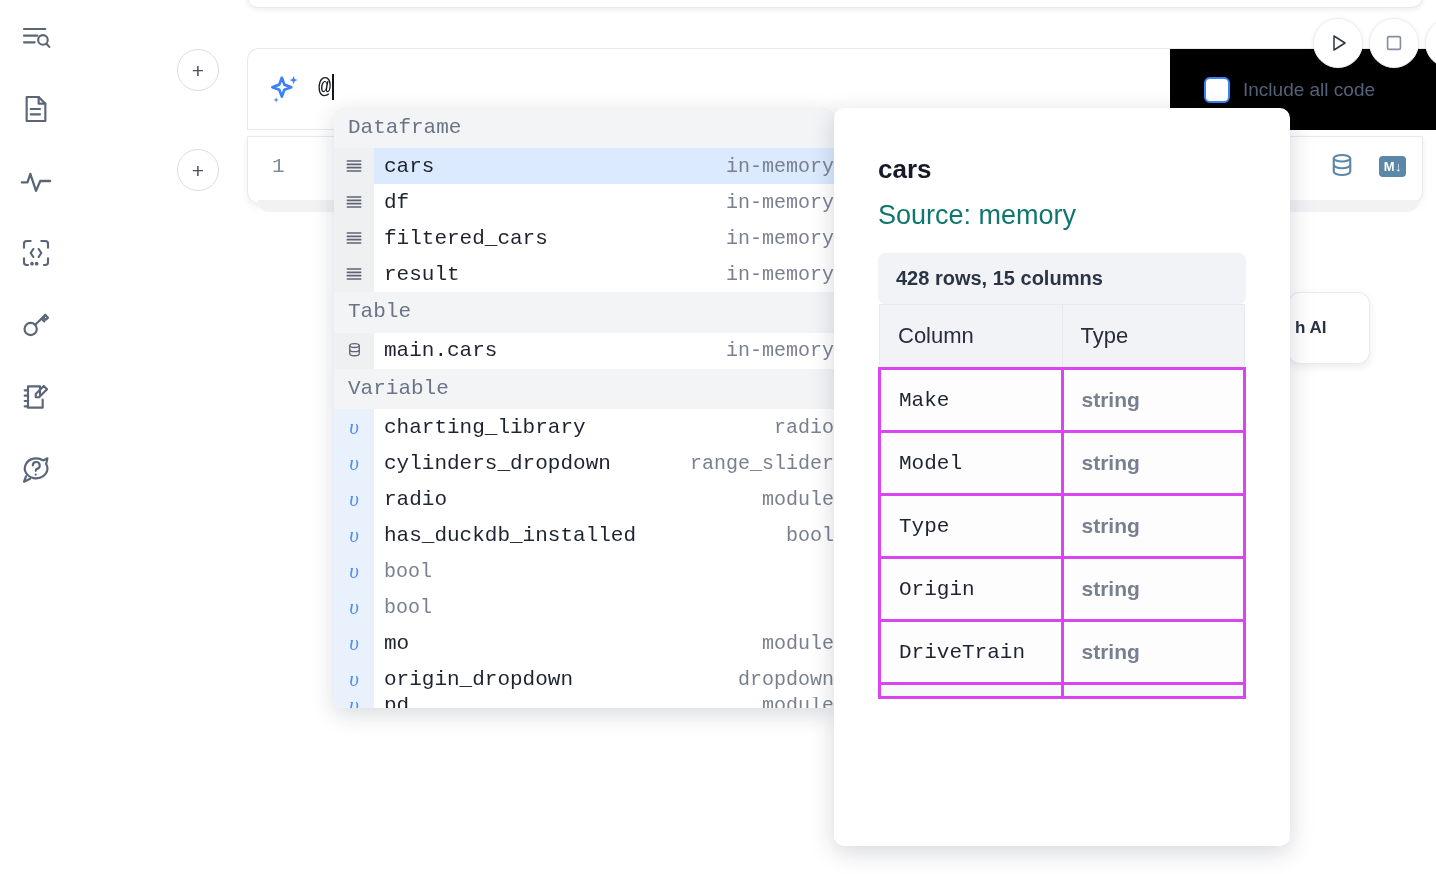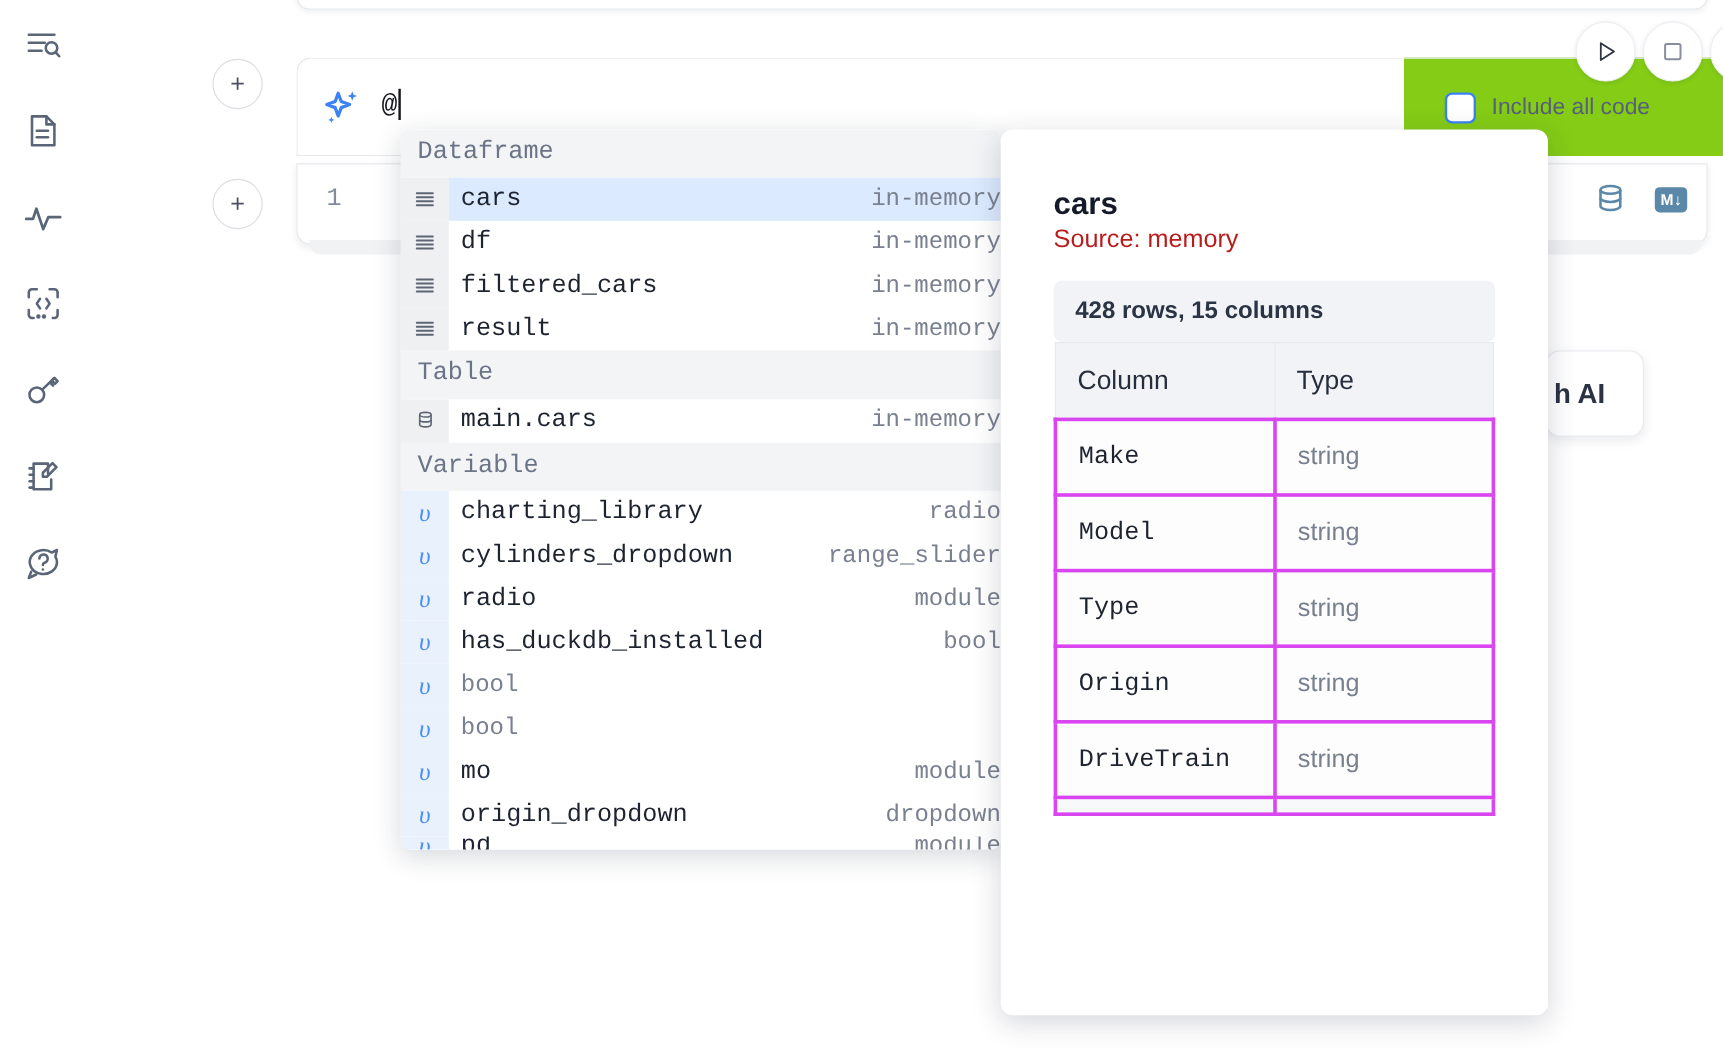--- a/index.html
+++ b/index.html
@@ -57,21 +57,21 @@
     display: flex; align-items: center;
   }
   .caret {
     display: inline-block; width: 2px; height: 26px; background: #14161b;
     margin-left: 1px;
   }
 
   
   .ai-right {
     position: absolute; left: 1170px; top: 48px; width: 266px; height: 82px;
-    background: #84cc16; border-top: 1px solid #e7e9ed;
+    background: #000000; border-top: 1px solid #e7e9ed;
     display: flex; align-items: center; padding-left: 34px;
   }
   .chk {
     width: 26px; height: 26px; border: 2px solid #3b82f6; border-radius: 6px;
     background: #fff; flex: none; cursor: pointer;
   }
   .chk-label {
     margin-left: 13px; font-size: 19px; color: #55617a; white-space: nowrap;
   }
 
@@ -112,21 +112,21 @@
     position: absolute; left: 258px; top: 200px; width: 1160px; height: 12px;
     background: #f1f2f4; border-radius: 0 0 10px 10px;
   }
 
   
   .ai-pill {
     position: absolute; left: 1288px; top: 292px; width: 82px; height: 72px;
     background: #fff; border: 1px solid #e9ebef; border-radius: 12px;
     box-shadow: 0 3px 9px rgba(20,30,60,.09);
     display: flex; align-items: center; padding-left: 6px;
-    font-size: 23px; font-weight: bold; color: #2a3243; overflow: hidden;
+    font-size: 17px; font-weight: bold; color: #2a3243; overflow: hidden;
   }
 
   
   .acmenu {
     position: absolute; left: 334px; top: 108px; width: 500px; height: 600px;
     background: #fff; border-radius: 8px;
     box-shadow: 0 6px 22px rgba(25,35,60,.17);
     overflow: hidden; z-index: 20;
   }
   .ac-group {
@@ -163,41 +163,41 @@
   .ac-row.clip .ac-gutter, .ac-row.clip .ac-body { height: 36px; }
 
   
   .detail {
     position: absolute; left: 834px; top: 108px; width: 456px; height: 738px;
     background: #fff; border-radius: 10px;
     box-shadow: 0 6px 24px rgba(25,35,60,.18);
     overflow: hidden; z-index: 30; padding: 46px 44px 0 44px;
   }
   .detail-title { font-size: 26px; font-weight: bold; color: #141a27; }
-  .detail-source { margin-top: 3px; font-size: 21px; color: #b91c1c; }
+  .detail-source { margin-top: 15px; font-size: 27px; color: #0f766e; }
   .detail-shape {
     margin-top: 22px; background: #f1f3f7; border-radius: 7px;
     padding: 14px 18px; font-size: 20px; color: #2b3445; font-weight: bold;
   }
   .detail-table {
     width: 368px; border-collapse: collapse;
     border: 1px solid #e6e9f0; table-layout: fixed;
   }
   .detail-table th {
     background: #f1f3f7; text-align: left; font-weight: normal;
     font-size: 22px; color: #262e3d; padding: 18px 18px;
     border: 1px solid #e6e9f0;
   }
   .detail-table td {
     padding: 18px 18px; border: 3px solid #d946ef; font-size: 21px;
   }
   .detail-table td.col {
     font-family: "Liberation Mono", monospace; color: #1d2430; background: #fdfdfe;
   }
-  .detail-table td.typ { color: #77808f; background: #fdfdfe; }
+  .detail-table td.typ { color: #77808f; background: #fdfdfe; font-weight: bold; }
   .detail-table tr.partial td { height: 14px; padding: 0; background: #f8f9fb; }
 </style>
 </head>
 <body>
 
 <div id="root">
 
   <div class="rail">
     <div class="rail-icon">
       <svg width="32" height="32" viewBox="0 0 24 24" fill="none" stroke="currentColor" stroke-width="1.6" stroke-linecap="round">

